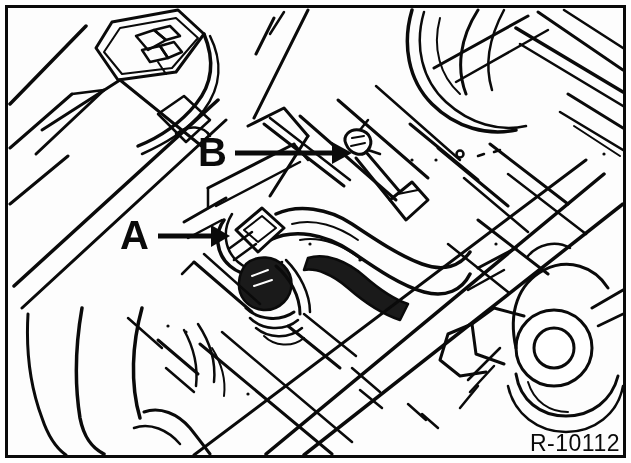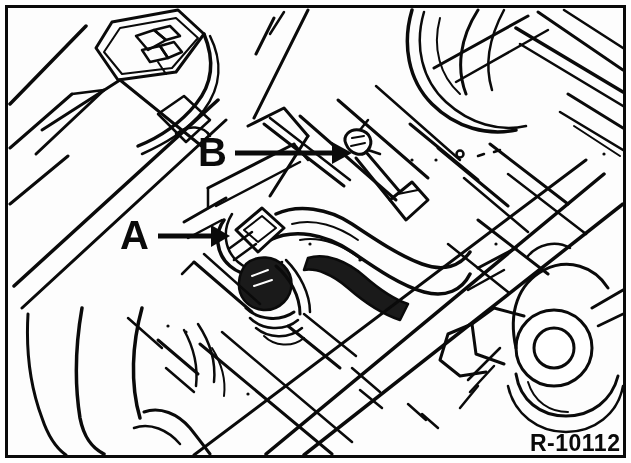--- a/index.html
+++ b/index.html
@@ -17,21 +17,21 @@
 
   
   .callout-letter{position:absolute;font-family:"Liberation Sans", sans-serif;
                   font-weight:bold;font-size:40px;line-height:40px;color:#0a0a0a;
                   letter-spacing:0px;}
   #callout-a-letter{left:112px;top:207px;}
   #callout-b-letter{left:190px;top:124px;}
 
   
   #figure-ref{position:absolute;left:522px;top:424px;
-              font-family:"Liberation Sans", sans-serif;font-weight:bold;
+              font-family:"Liberation Sans", sans-serif;font-weight:normal;
               font-size:23px;line-height:23px;color:#0a0a0a;letter-spacing:0.5px;}
 
   .arrow-svg{position:absolute;left:0;top:0;}
 </style>
 </head>
 <body>
 
 <div id="figure-root">
 
   <div id="figure-frame">

